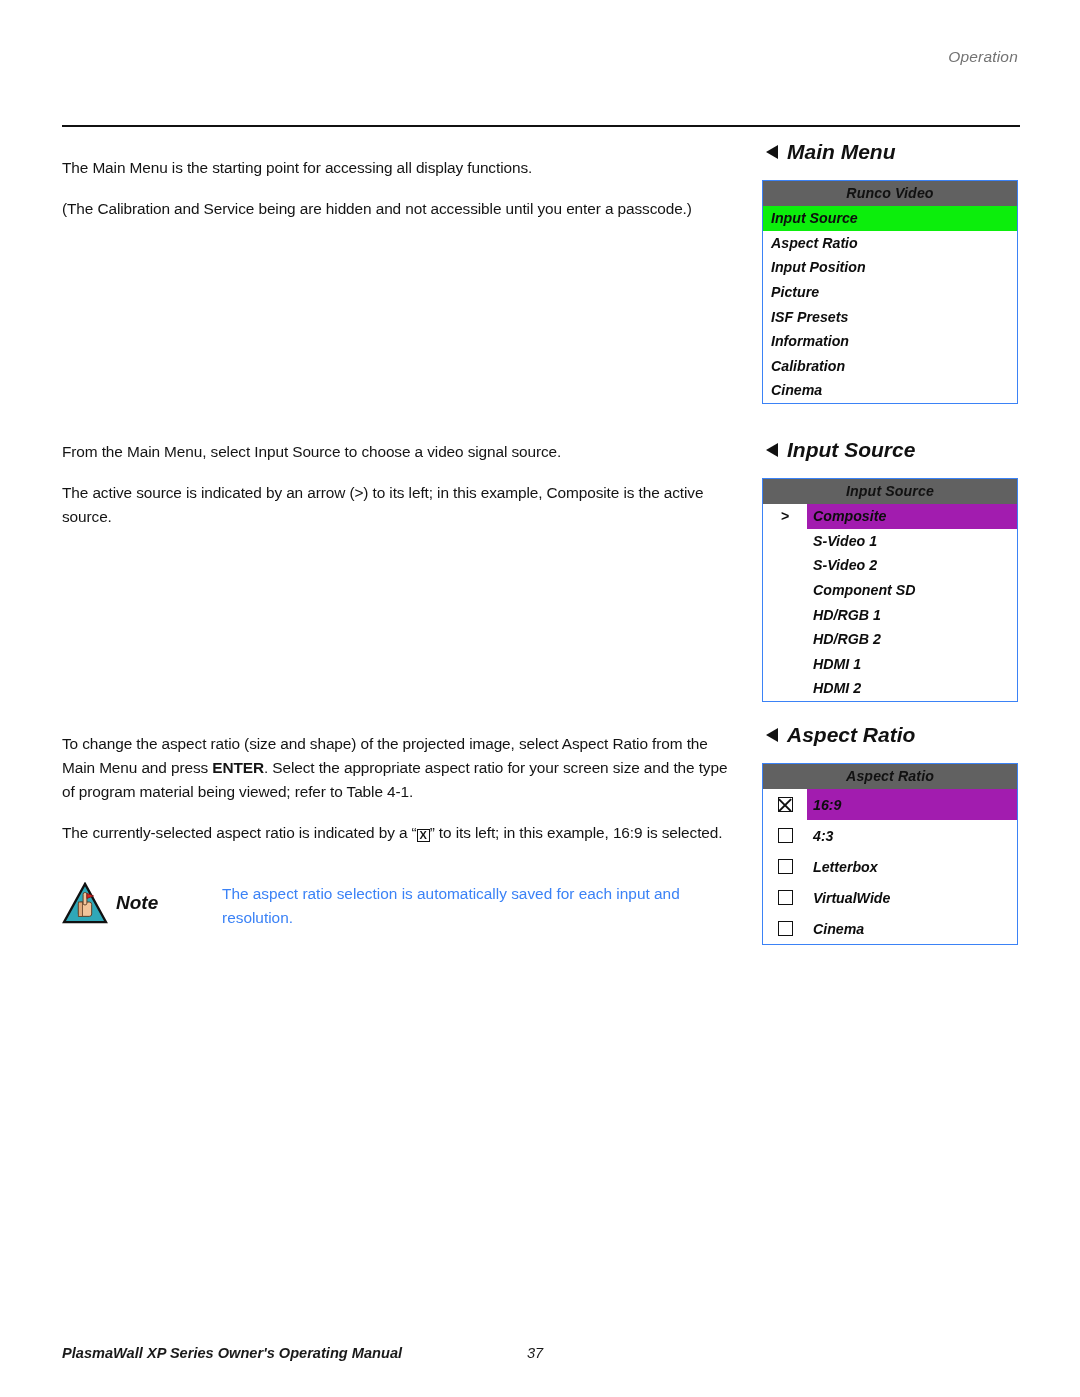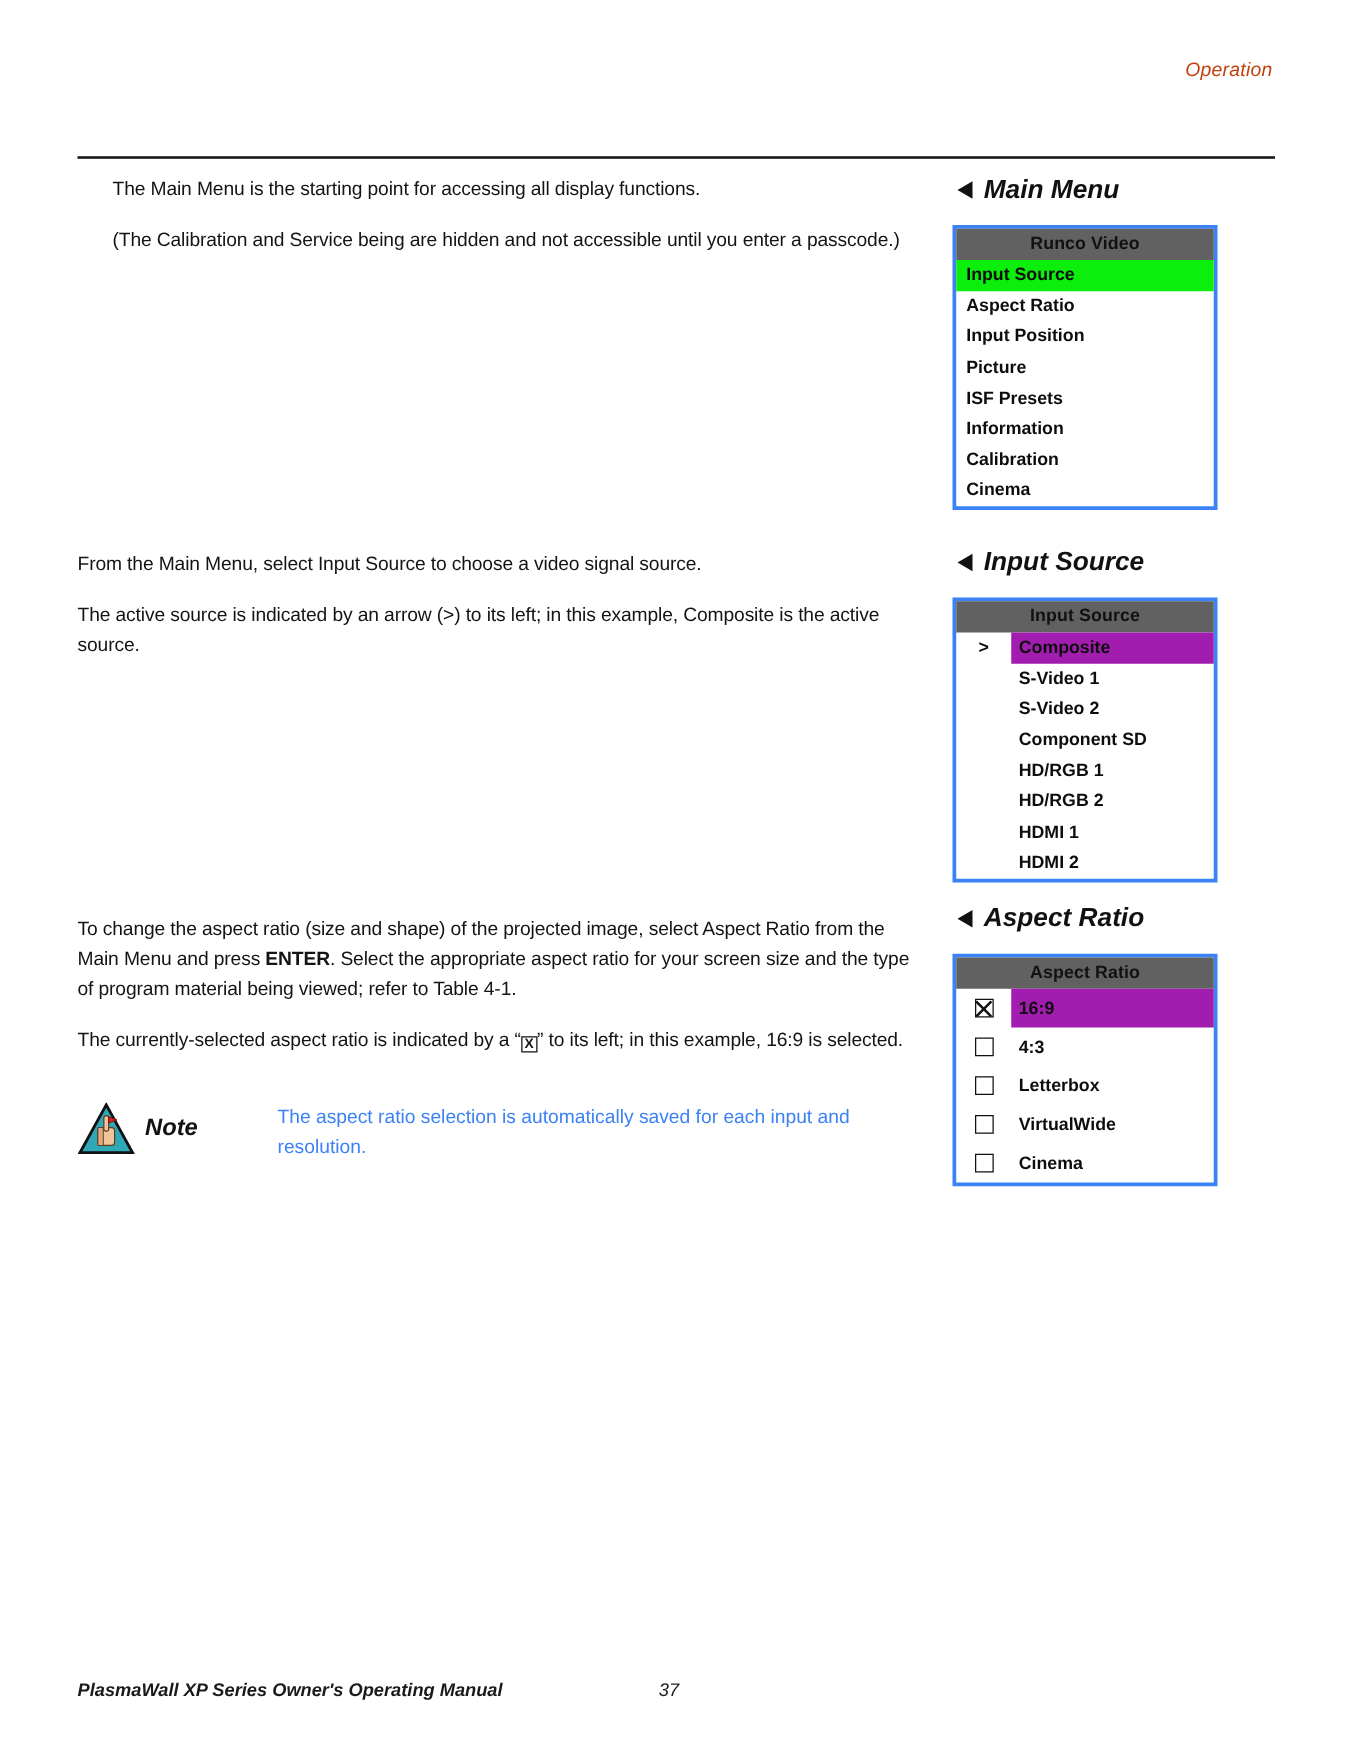--- a/index.html
+++ b/index.html
@@ -16,21 +16,21 @@
     overflow: hidden;
   }
 
   
   .running-header {
     position: absolute;
     top: 48px;
     right: 62px;
     font-style: italic;
     font-size: 15.5px;
-    color: #c2410c;
+    color: #737373;
     letter-spacing: 0.2px;
   }
 
   .top-rule {
     position: absolute;
     top: 125px;
     left: 62px;
     width: 958px;
     height: 0;
     border-top: 2.5px solid #111111;
@@ -132,24 +132,25 @@
   }
   .tri-left {
     width: 0; height: 0;
     border-top: 7px solid transparent;
     border-bottom: 7px solid transparent;
     border-right: 12px solid #111;
     flex: 0 0 auto;
   }
 
   .osd-panel {
-    border: 3px solid #3b82f6;
+    border: 1px solid #3b82f6;
     background: #ffffff;
-    width: 212px;
+    width: 256px;
     box-sizing: border-box;
+    font-style: italic;
   }
   .osd-header {
     background: #616161;
     color: #111111;
     font-weight: bold;
     font-size: 14.2px;
     text-align: center;
     padding: 4px 0 5px 0;
     letter-spacing: 0.1px;
   }
@@ -235,21 +236,21 @@
 </head>
 <body>
 
 <div class="running-header">Operation</div>
 <div class="top-rule"></div>
 
 <div class="page">
 
   <div class="col-left">
 
-    <div class="blk" style="top:0px;margin-left:28px;">
+    <div class="blk" style="top:16px;">
       <p class="body">The Main Menu is the starting point for accessing all display functions.</p>
       <p class="body">(The Calibration and Service being are hidden and not accessible until you enter a passcode.)</p>
     </div>
 
     <div class="blk" style="top:300px;">
       <p class="body">From the Main Menu, select Input Source to choose a video signal source.</p>
       <p class="body">The active source is indicated by an arrow (&gt;) to its left; in this example, Composite is the active source.</p>
     </div>
 
     <div class="blk" style="top:592px;">

